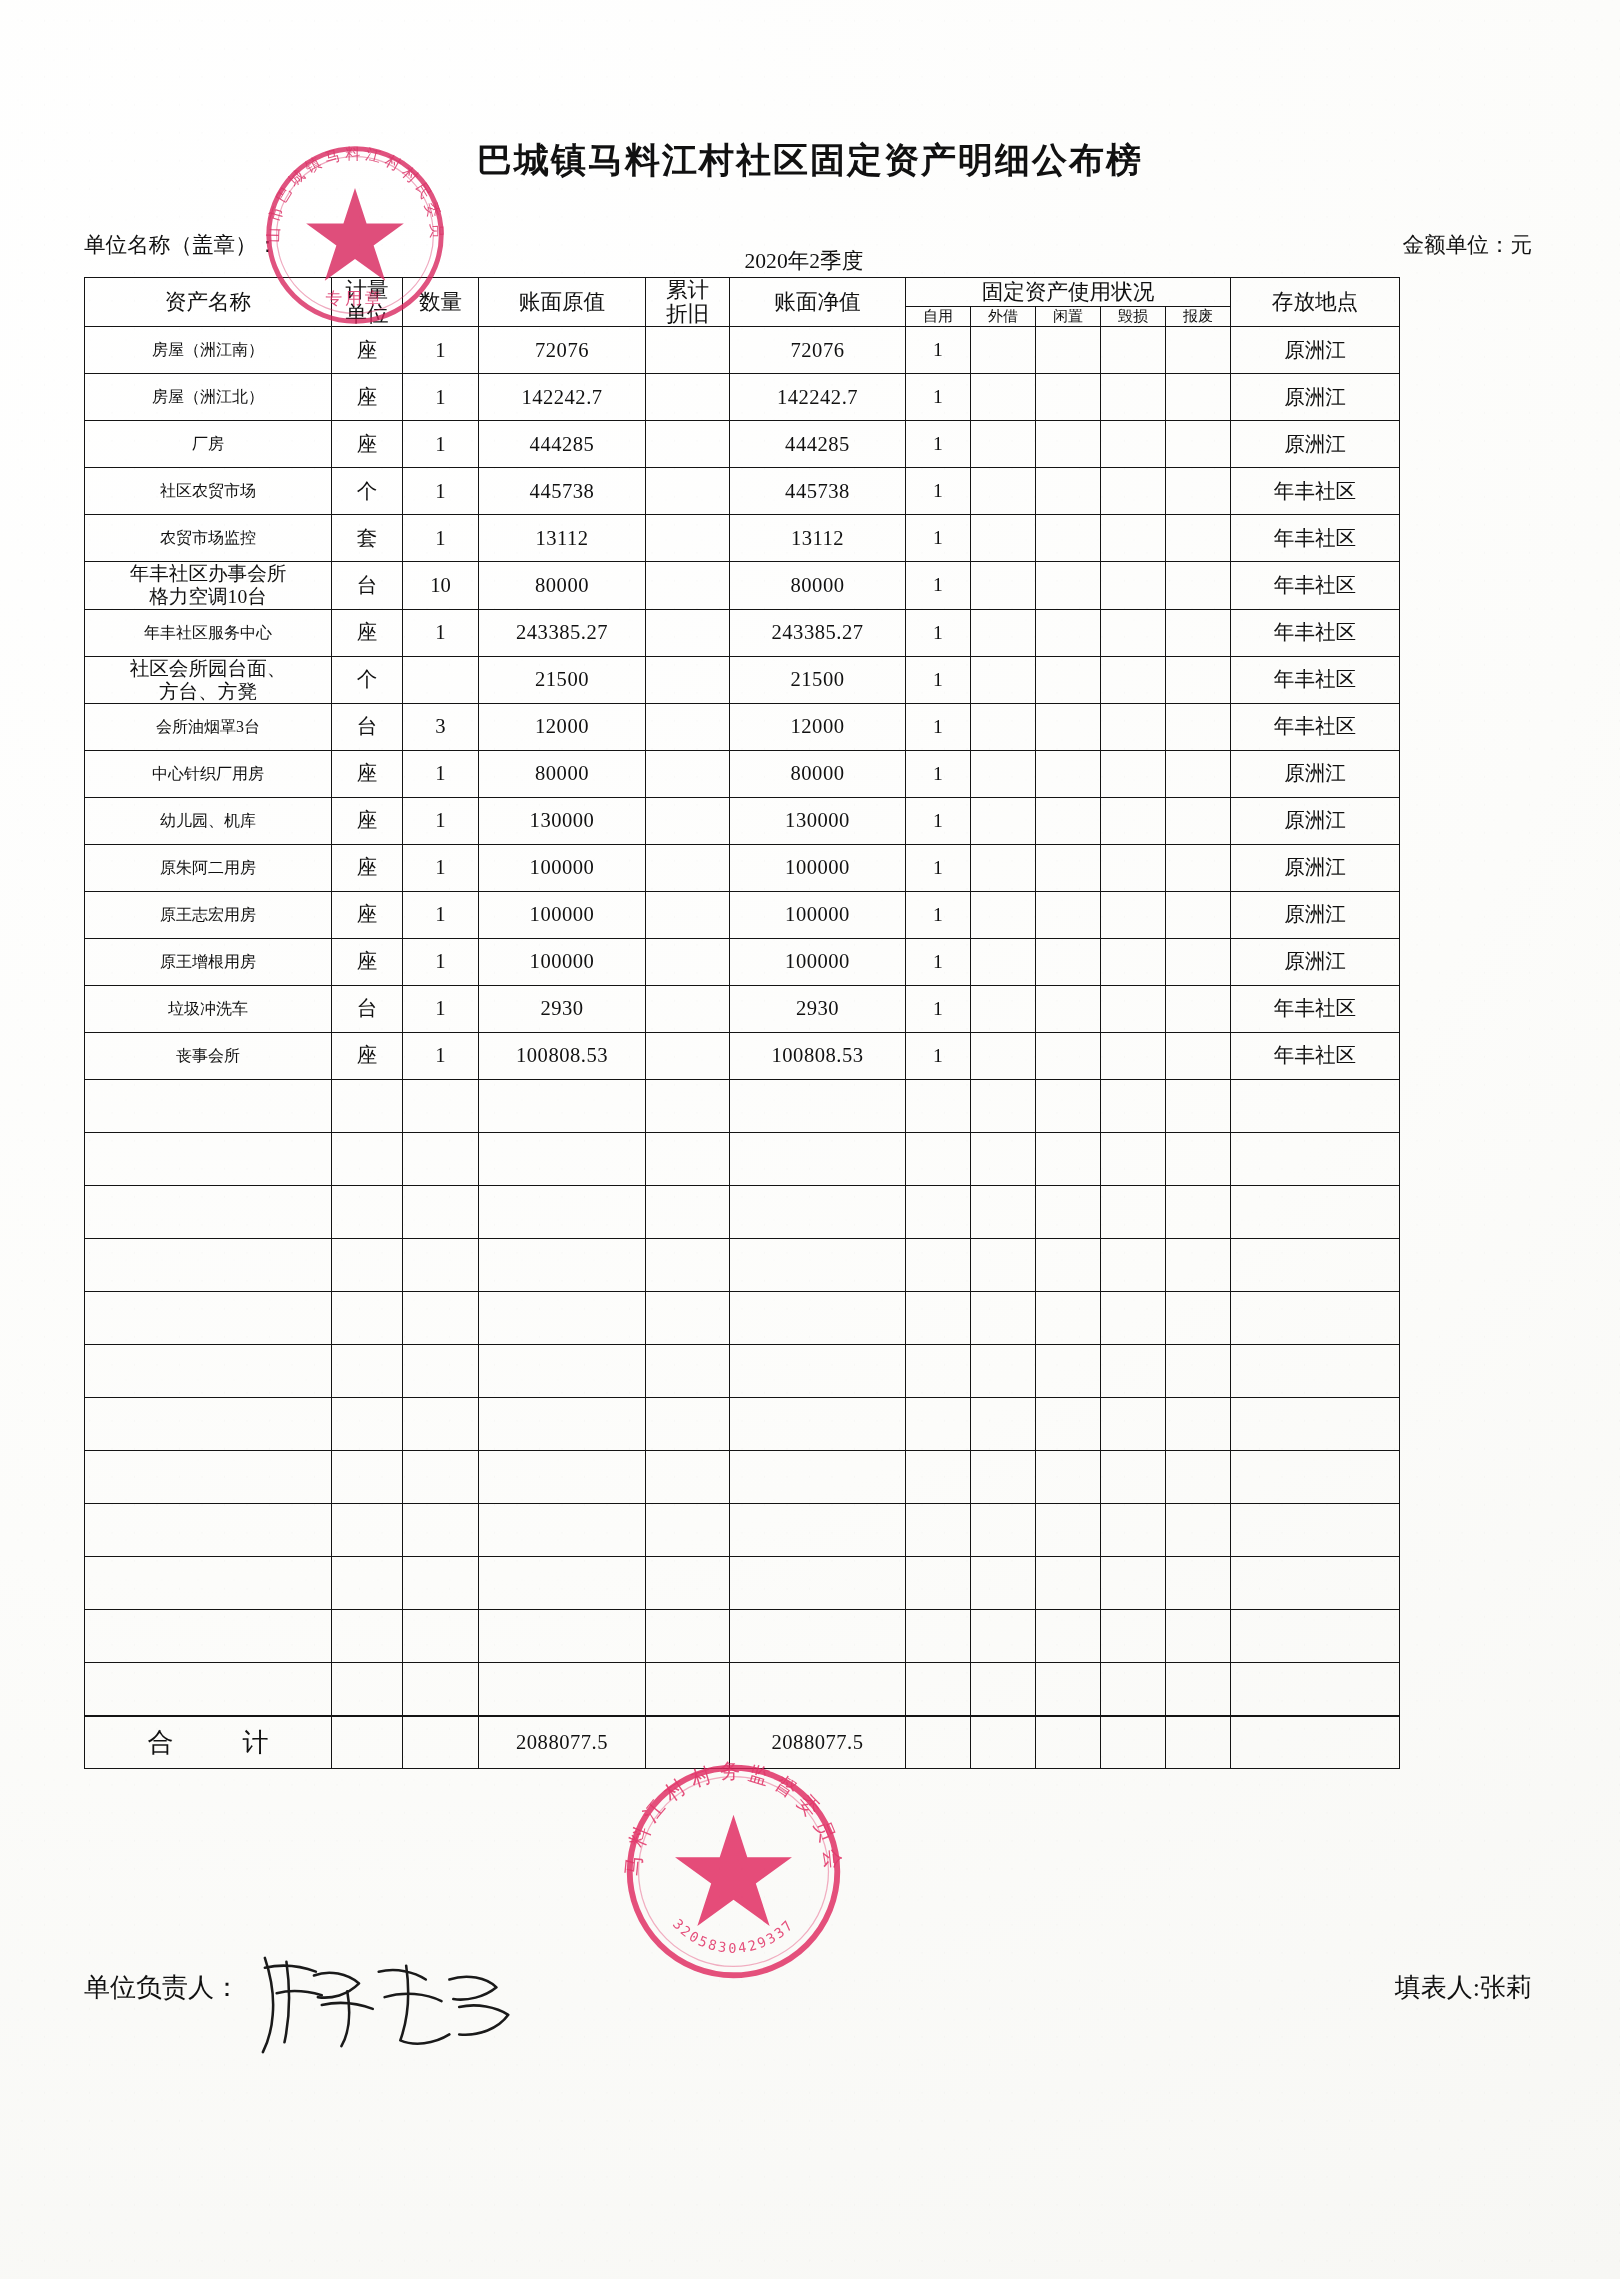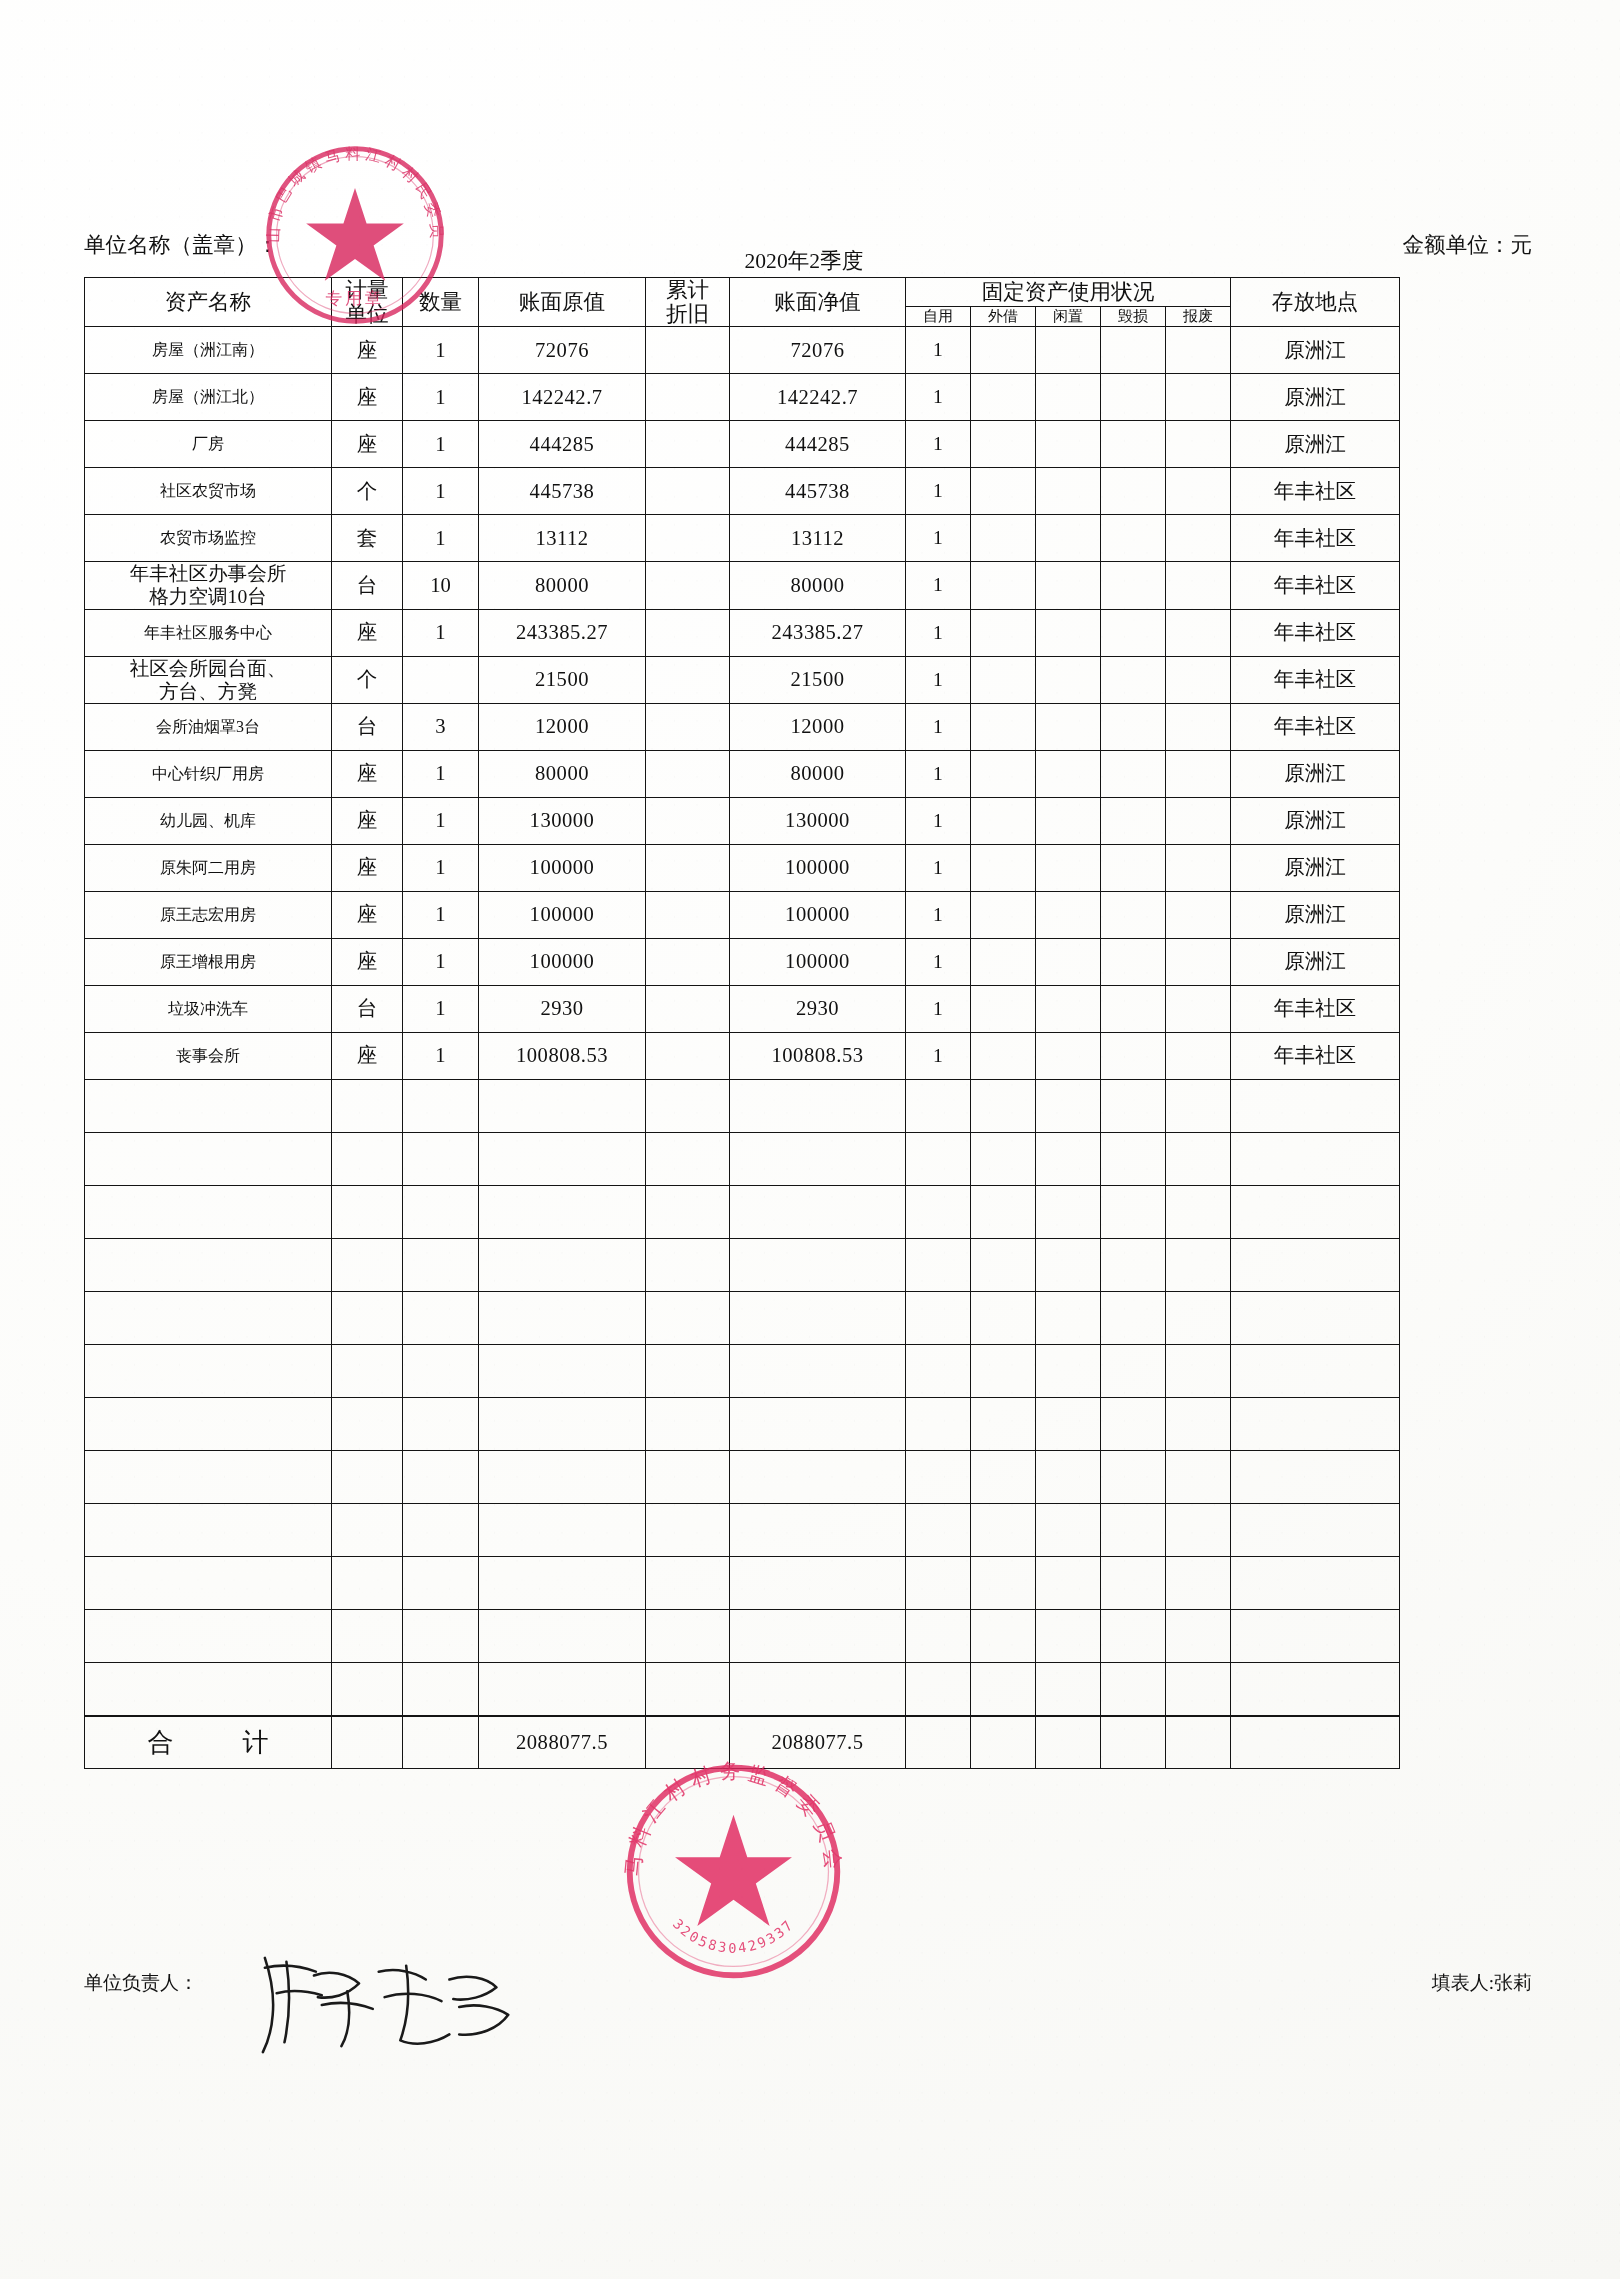--- a/index.html
+++ b/index.html
@@ -77,21 +77,21 @@
   col.c-qty{width:76px}
   col.c-orig{width:167px}
   col.c-dep{width:84px}
   col.c-net{width:176px}
   col.c-u1,col.c-u2,col.c-u3,col.c-u4,col.c-u5{width:65px}
   col.c-loc{width:169px}
 
   
   .footer{
     position:absolute; left:84px; right:59px; top:1970px;
-    height:39px; font-size:19px;
+    height:39px; font-size:26px;
   }
   .footer .resp{position:absolute; left:0; top:0;}
   .footer .filler{position:absolute; right:29px; top:0;}
 
   
   .sig{
     position:absolute; left:257px; top:1946px;
     width:265px; height:118px;
     pointer-events:none;
   }
@@ -101,20 +101,21 @@
   .seal svg{ display:block; }
   .seal-top{ left:257px; top:137px; opacity:.92; }
   .seal-bottom{ left:616px; top:1754px; opacity:.92; }
 </style>
 </head>
 <body>
 
 <div class="page">
   <div class="noise"></div>
 
+  <div class="title">巴城镇马料江村社区固定资产明细公布榜</div>
 
   <div class="meta">
     <span class="unit">单位名称（盖章）：</span>
     <span class="period">2020年2季度</span>
     <span class="amtunit">金额单位：元</span>
   </div>
 
   <table class="grid">
     <colgroup>
       <col class="c-name">

